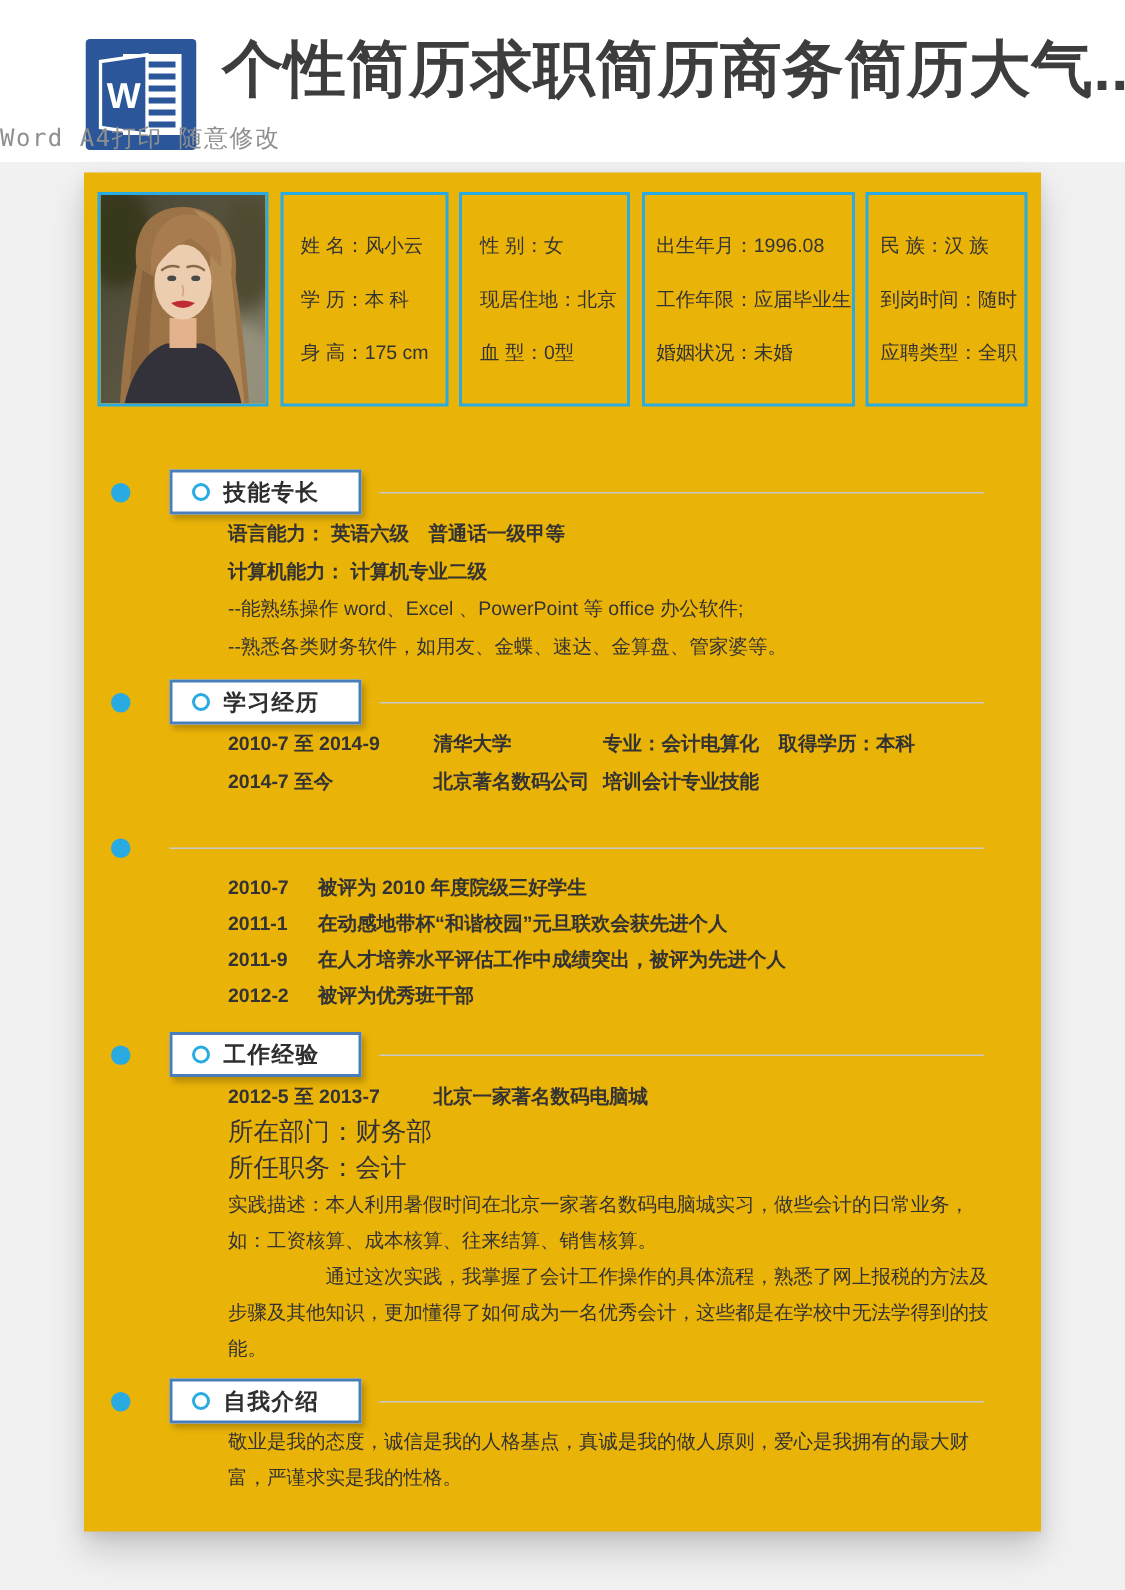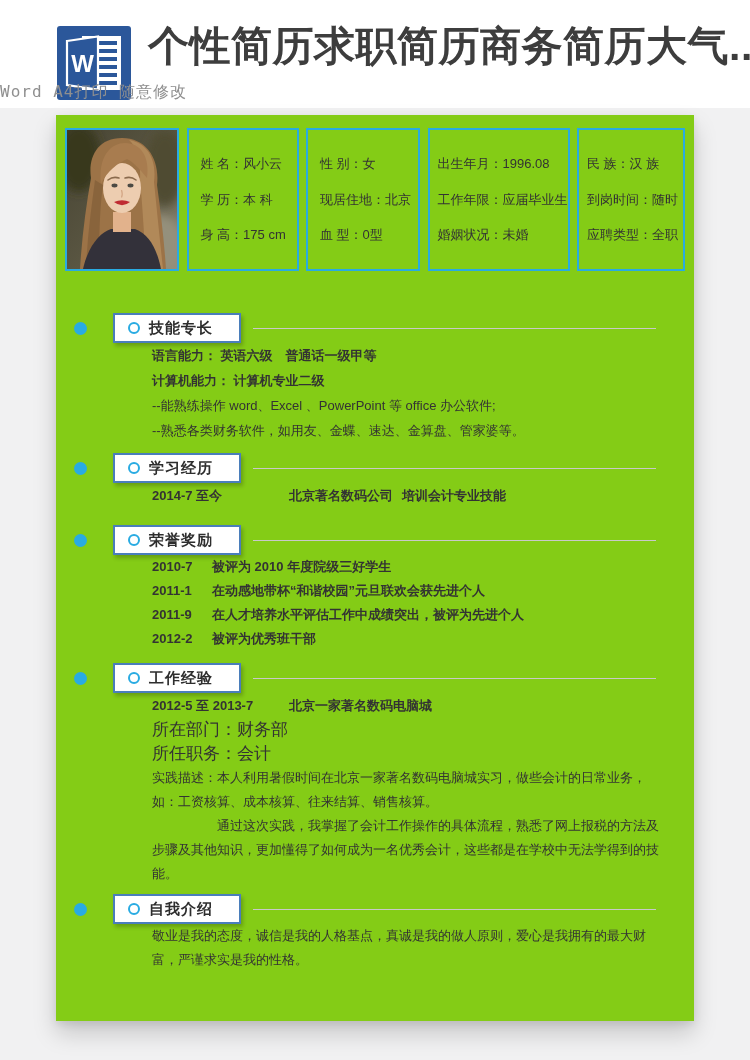--- a/index.html
+++ b/index.html
@@ -14,21 +14,21 @@
   .top-bar { position:absolute; top:0; left:0; width:750px; height:108px; background:#fff; }
   .word-icon { position:absolute; left:57px; top:26px; width:74px; height:74px; }
   .word-icon svg { display:block; width:100%; height:100%; }
   .title-block { position:absolute; left:148px; top:22px; width:560px; }
   .page-title { margin:0; font-size:41px; line-height:48px; font-weight:700;
                 color:#3d3d3d; letter-spacing:0.5px; white-space:nowrap; }
   .page-subtitle { position:absolute; top:82px; left:0; width:750px; text-align:left;
                    font-family:"DejaVu Sans Mono", monospace;
                    font-size:16px; color:#8f8f8f; letter-spacing:1px; }
   
-  .doc-card { position:absolute; left:56px; top:115px; width:638px; height:906px; background:#84cc16;
+  .doc-card { position:absolute; left:56px; top:115px; width:638px; height:906px; background:#eab308;
               box-shadow:0 12px 22px rgba(0,0,0,0.18), 0 3px 8px rgba(0,0,0,0.08); }
   
   .profile-row { display:flex; justify-content:space-between; margin:13px 9px 0 9px; }
   .photo { width:114px; height:143px; border:2px solid #29abe2; flex:none; overflow:hidden; }
   .photo svg { display:block; width:100%; height:100%; }
   .info-box { border:2px solid #29abe2; height:143px; display:flex; flex-direction:column;
               justify-content:space-evenly; padding:8px 2px 8px 12px; font-size:13px; color:#333; flex:none; }
   .b1 { width:112px; } .b2 { width:114px; } .b3 { width:142px; padding-left:8px; } .b4 { width:108px; padding-left:8px; }
   .info-line { white-space:nowrap; }
   
@@ -160,34 +160,35 @@
       <div class="sec-h">
         <span class="dot"></span>
         <div class="tbox">
           <span class="ring"></span>
           <span class="t">学习经历</span>
         </div>
         <span class="rule"></span>
       </div>
       <div class="sec-b">
         <div class="edu-row">
+          <span class="edu-p">2010-7 至 2014-9</span>
+          <span class="edu-o">清华大学</span>
+          <span>专业：会计电算化　取得学历：本科</span>
+        </div>
+        <div class="edu-row">
           <span class="edu-p">2014-7 至今</span>
           <span class="edu-o">北京著名数码公司</span>
           <span>培训会计专业技能</span>
         </div>
       </div>
     </section>
 
     <section class="sec sec-honors">
       <div class="sec-h">
         <span class="dot"></span>
-        <div class="tbox">
-          <span class="ring"></span>
-          <span class="t">荣誉奖励</span>
-        </div>
         <span class="rule"></span>
       </div>
       <div class="sec-b">
         <div class="honor-row">
           <span class="h-date">2010-7</span>
           <span>被评为 2010 年度院级三好学生</span>
         </div>
         <div class="honor-row">
           <span class="h-date">2011-1</span>
           <span>在动感地带杯“和谐校园”元旦联欢会获先进个人</span>

